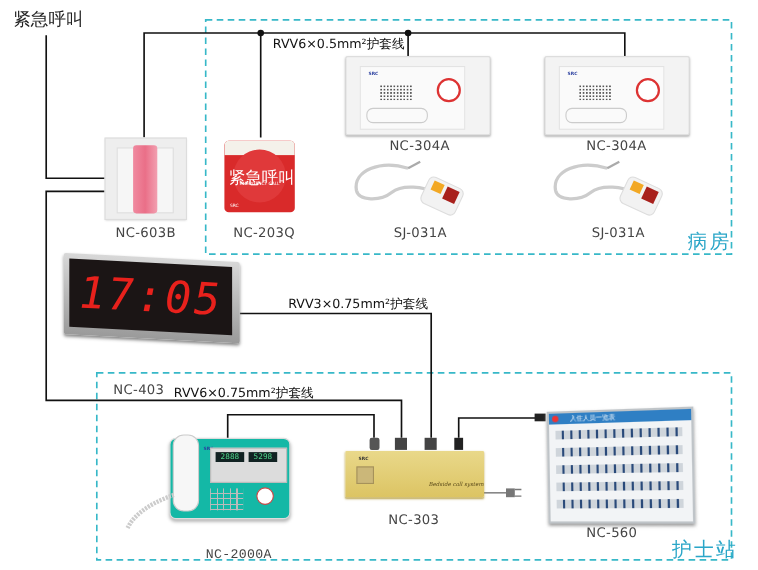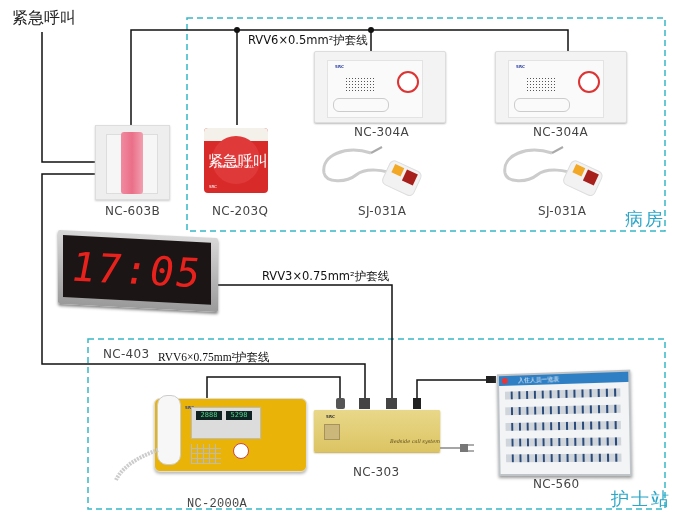--- a/index.html
+++ b/index.html
@@ -48,21 +48,21 @@
   <polyline points="440,448 462,448" fill="none" stroke="#888" stroke-width="1.5"></polyline>
   <rect x="460" y="444" width="8" height="8" fill="#777"></rect>
   <line x1="468" y1="445" x2="474" y2="445" stroke="#777" stroke-width="1.2"></line>
   <line x1="468" y1="451" x2="474" y2="451" stroke="#777" stroke-width="1.2"></line>
 </svg>
 
 <div class="title" style="left:12px; top:8px;">紧急呼叫</div>
 
 <div class="cable-label" style="left:248px; top:33px;">RVV6×0.5mm²护套线</div>
 <div class="cable-label" style="left:262px; top:269px;text-align:right;">RVV3×0.75mm²护套线</div>
-<div class="cable-label" style="left:158px; top:350px;font-family:Liberation Serif, serif;">RVV6×0.75mm²护套线</div>
+<div class="cable-label" style="left:158px; top:350px;">RVV6×0.75mm²护套线</div>
 
 <div class="zone-label" style="left:625px; top:207px;">病房</div>
 <div class="zone-label" style="left:611px; top:487px;">护士站</div>
 
 <div class="abs" style="left:95px; top:125px; width:72px; width:73px; height:73px; background:#eeeeee; border:1px solid #ddd; box-shadow:0 1px 2px #ccc;">
   <div class="abs" style="left:10px; top:8px; width:50px; height:58px; background:#f6f6f6; border:1px solid #ddd;"></div>
   <div class="abs" style="left:25px; top:6px; width:22px; height:62px; background:linear-gradient(90deg,#f08aa0,#ea6f88,#f29fb0); border-radius:3px;"></div>
 </div>
 <div class="label" style="left:105px; top:204px;">NC-603B</div>
 
@@ -115,21 +115,21 @@
 </svg>
 <div class="label" style="left:538px; top:204px;">SJ-031A</div>
 
 <div class="abs" style="left:58px; top:234px; width:160px; height:74px; background:linear-gradient(#d8d8d8,#9a9a9a); border-radius:2px; transform:skewY(3deg); box-shadow:0 2px 3px #888;">
   <div class="abs" style="left:5px; top:5px; width:148px; height:62px; background:#1b1515; display:flex; align-items:center; justify-content:center;">
     <span style="font-family:'DejaVu Sans Mono', monospace; font-size:40px; color:#e8211c; letter-spacing:2px; font-style:italic;">17:05</span>
   </div>
 </div>
 <div class="label" style="left:103px; top:313px;margin-top:34px;">NC-403</div>
 
-<div class="abs" style="left:154px; top:398px; width:108px; height:72px; background:#eab308; border:1px solid #ddd; border-radius:6px; box-shadow:0 2px 3px #bbb;padding-left:43px;">
+<div class="abs" style="left:154px; top:398px; width:108px; height:72px; background:#14b8a6; border:1px solid #ddd; border-radius:6px; box-shadow:0 2px 3px #bbb;">
   <div class="abs" style="left:30px; top:6px; font-size:4px; color:#2a3f9f; font-weight:bold;">SRC</div>
   <div class="abs" style="left:36px; top:8px; width:68px; height:30px; background:#dcdcdc; border:1px solid #bbb;"></div>
   <div class="abs" style="left:41px; top:12px; width:26px; height:9px; background:#122; color:#4fd48a; font-family:'DejaVu Sans Mono', monospace; font-size:7px; line-height:9px; text-align:center;">2888</div>
   <div class="abs" style="left:71px; top:12px; width:26px; height:9px; background:#122; color:#4fd48a; font-family:'DejaVu Sans Mono', monospace; font-size:7px; line-height:9px; text-align:center;">5298</div>
   <div class="abs" style="left:36px; top:45px; width:30px; height:20px; background:repeating-linear-gradient(90deg,#bbb 0 1px,transparent 1px 6px), repeating-linear-gradient(0deg,#bbb 0 1px,transparent 1px 5px);"></div>
   <div class="abs" style="left:78px; top:44px; width:14px; height:14px; border-radius:50%; border:1.5px solid #c44; background:#fff;"></div>
 
   <div class="abs" style="left:2px; top:-4px; width:22px; height:68px; background:#f7f7f7; border:1px solid #ccc; border-radius:10px;"></div>
 </div>
 <svg class="abs" style="left:108px; top:440px;" width="60" height="50">

